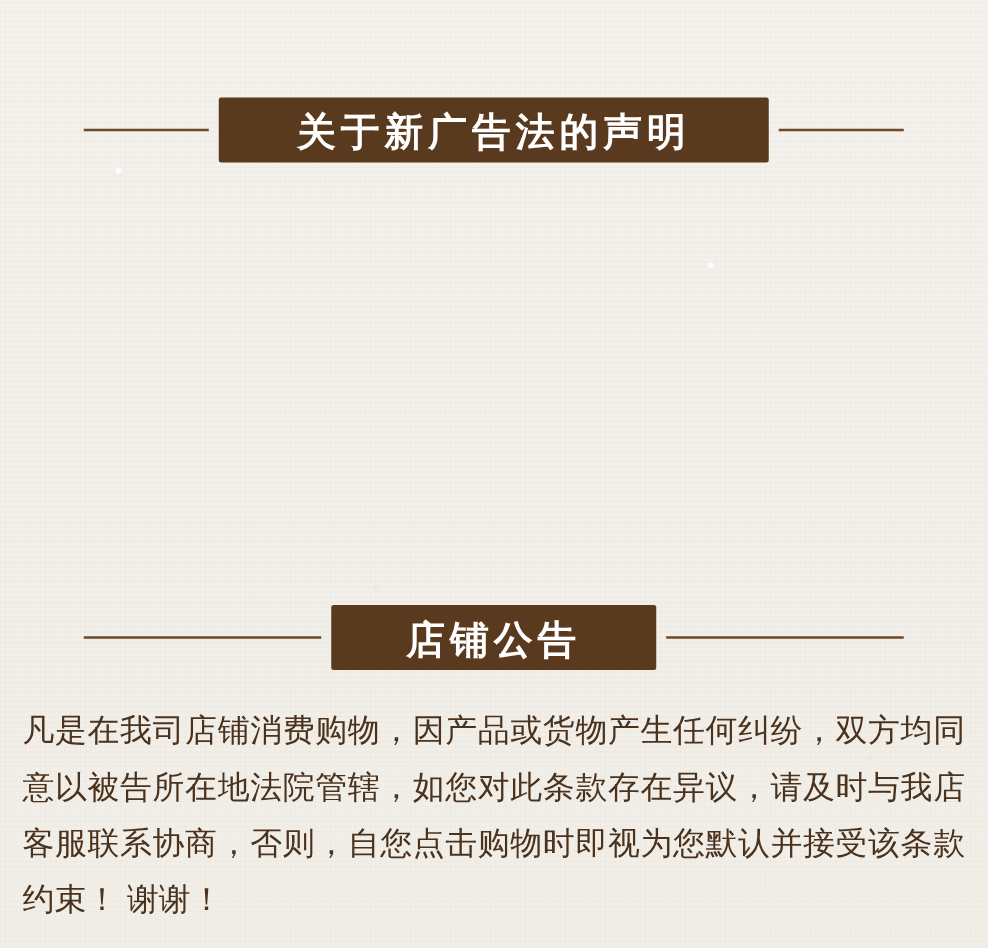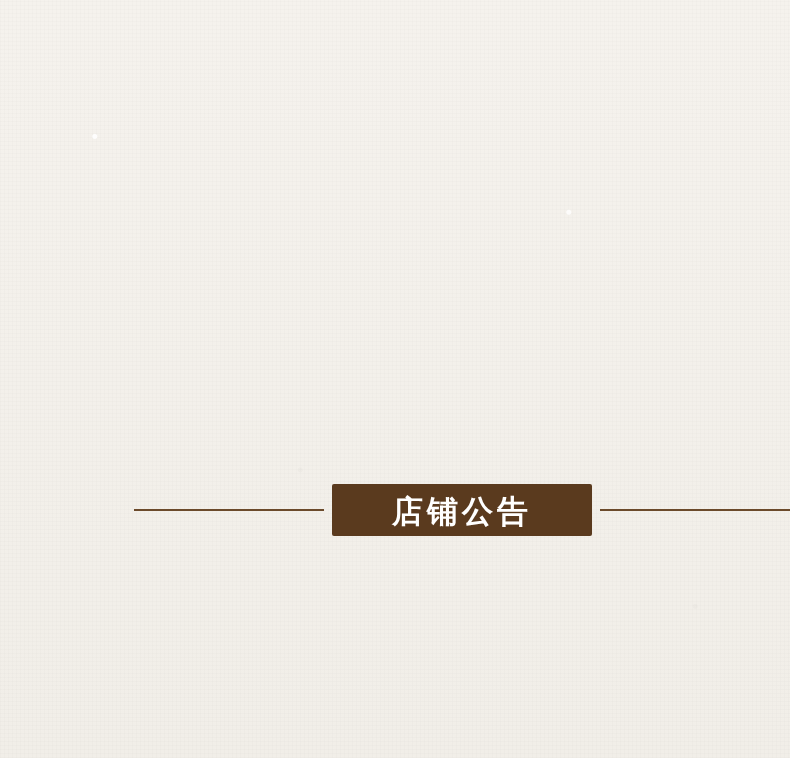--- a/index.html
+++ b/index.html
@@ -83,22 +83,28 @@
     font-family: "Liberation Sans", sans-serif;
   }
 </style>
 </head>
 <body>
 
 <div class="paper-texture"></div>
 
 <div class="page">
 
+  <div class="banner-row" style="left:0; top:78px; width:790px; justify-content:center;">
+    <div class="side-line" style="width:100px; margin-right:8px;"></div>
+    <div class="banner one">关于新广告法的声明</div>
+    <div class="side-line" style="width:100px; margin-left:8px;"></div>
+  </div>
 
 
-  <div class="banner-row" style="left:0; top:484px; width:790px; justify-content:flex-end;">
+  <div class="banner-row" style="left:0; top:484px; width:790px; justify-content:center;">
     <div class="side-line" style="width:190px; margin-right:8px;"></div>
     <div class="banner two">店铺公告</div>
     <div class="side-line" style="width:190px; margin-left:8px;"></div>
   </div>
 
+  <div class="body-text" style="left:18px; top:563px; width:754px;">凡是在我司店铺消费购物，因产品或货物产生任何纠纷，双方均同意以被告所在地法院管辖，如您对此条款存在异议，请及时与我店客服联系协商，否则，自您点击购物时即视为您默认并接受该条款约束！ 谢谢！</div>
 
 </div>
 
 </body></html>

